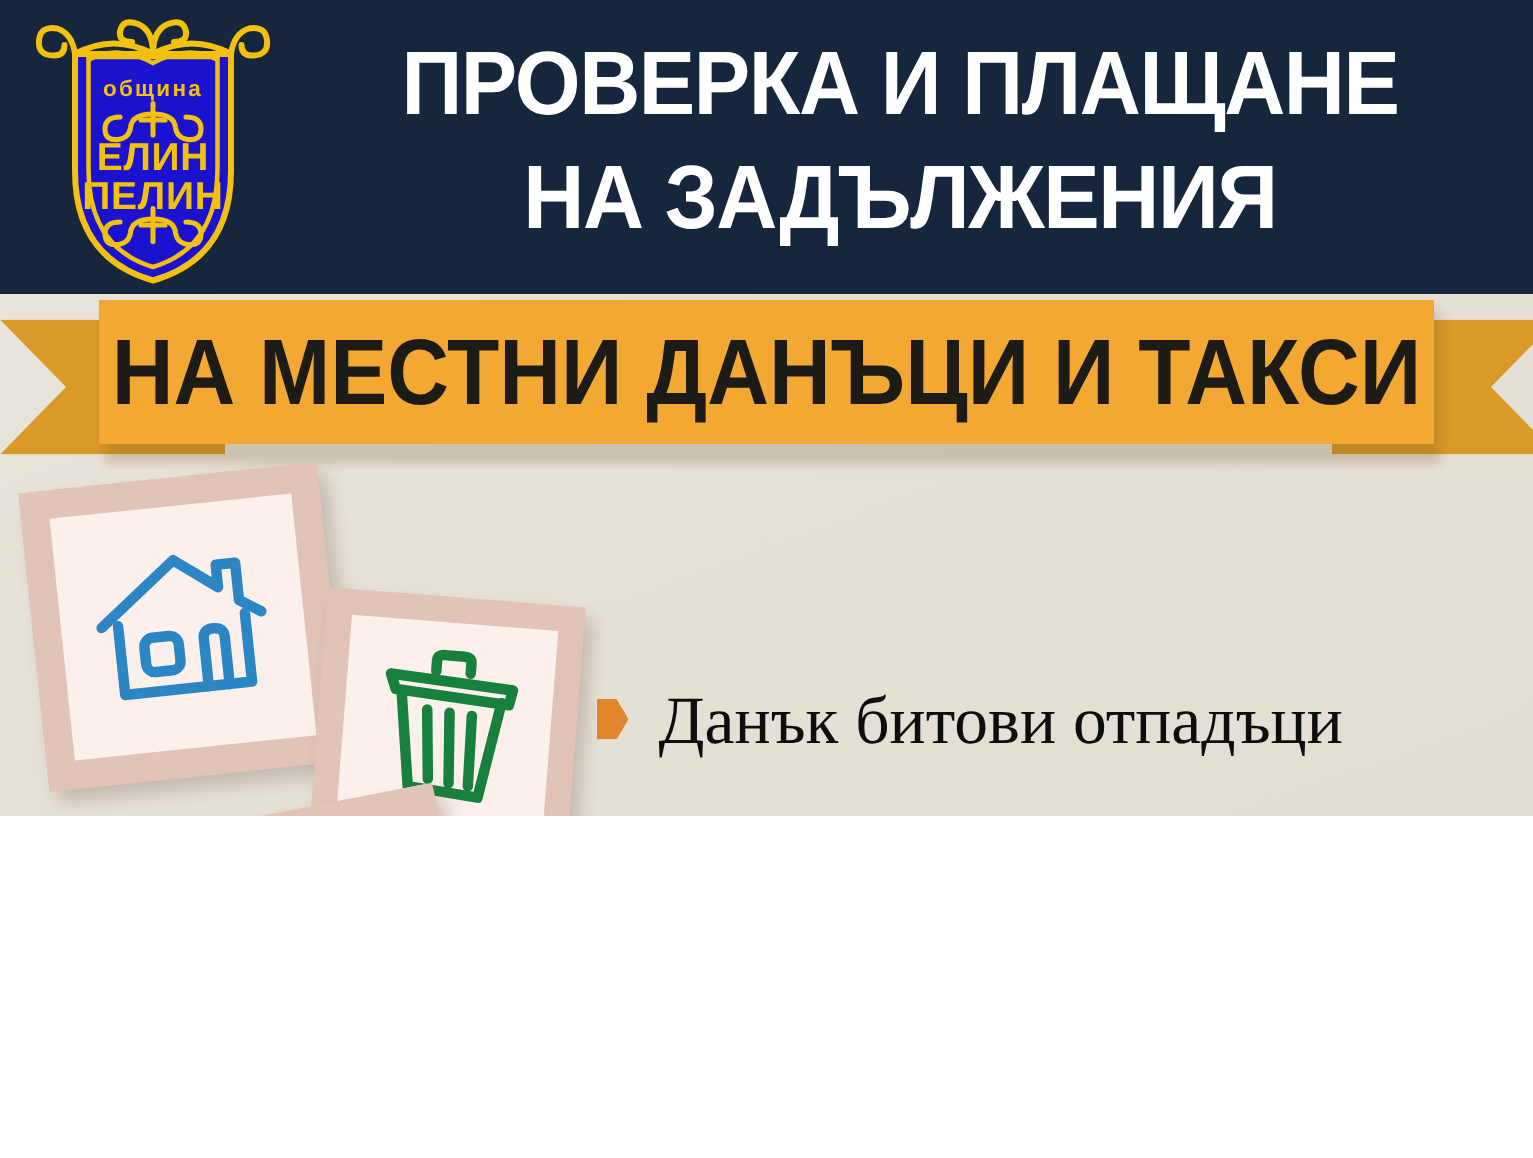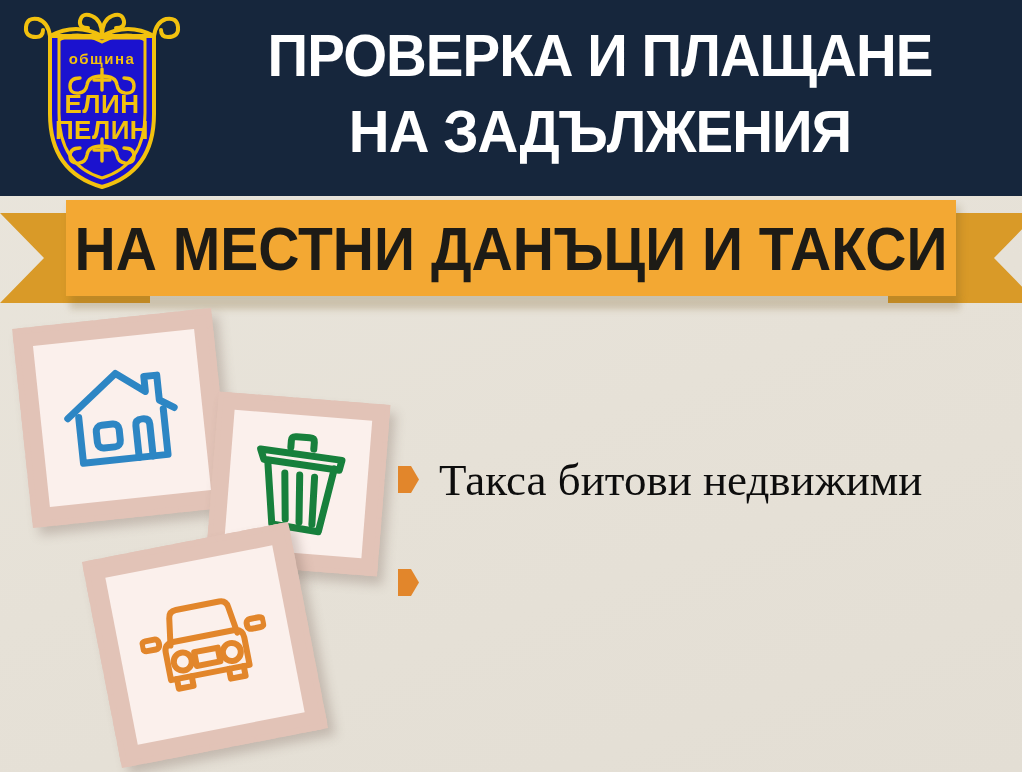--- a/index.html
+++ b/index.html
@@ -3,21 +3,21 @@
 <meta charset="utf-8">
 <style>
   html, body {
     margin: 0;
     padding: 0;
     background: #ffffff;
   }
   #poster {
     position: relative;
     width: 1022px;
-    height: 772px;
+    height: 544px;
     overflow: hidden;
     background: linear-gradient(160deg, #eae6dd 0%, #e6e1d7 55%, #e3ded4 100%);
     font-family: "Liberation Sans", sans-serif;
     text-decoration: underline;
   }
 
   
   .header-bar {
     position: absolute;
     left: 0; top: 0;
@@ -399,21 +399,21 @@
         </g>
       </svg>
     </div>
   </div>
 
   <div class="bullet-list">
 
 
     <div class="bullet-row">
       <span class="bullet-arrow"></span>
-      <span class="bullet-label">Такса битови недвижими</span>
+      <span class="bullet-label">Данък битови отпадъци</span>
     </div>
 
     <div class="bullet-row">
       <span class="bullet-arrow"></span>
     </div>
 
   </div>
 
 </div>
 

